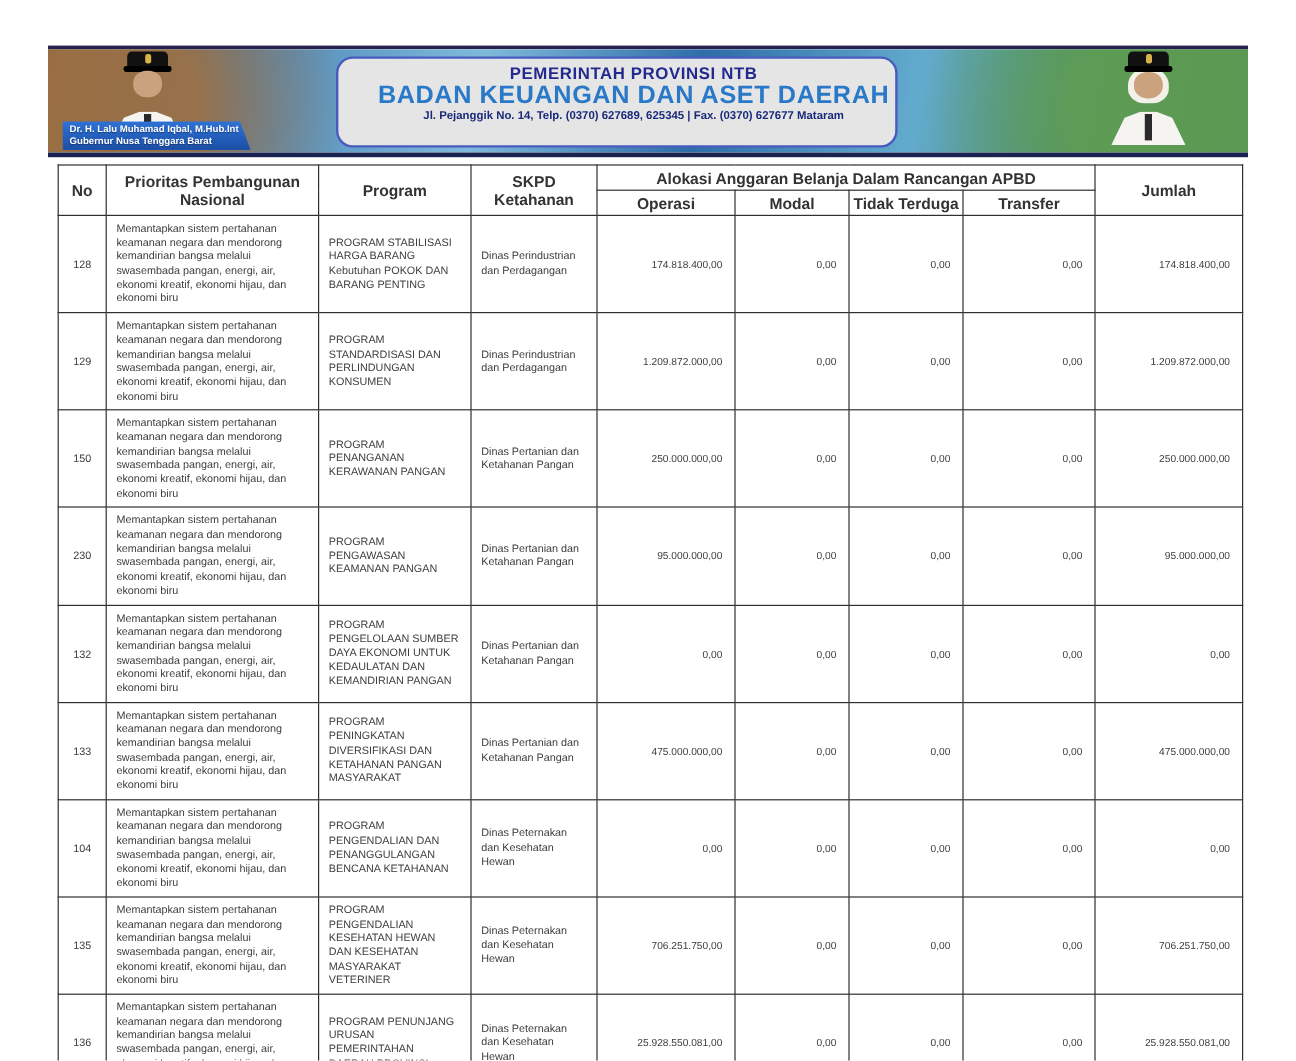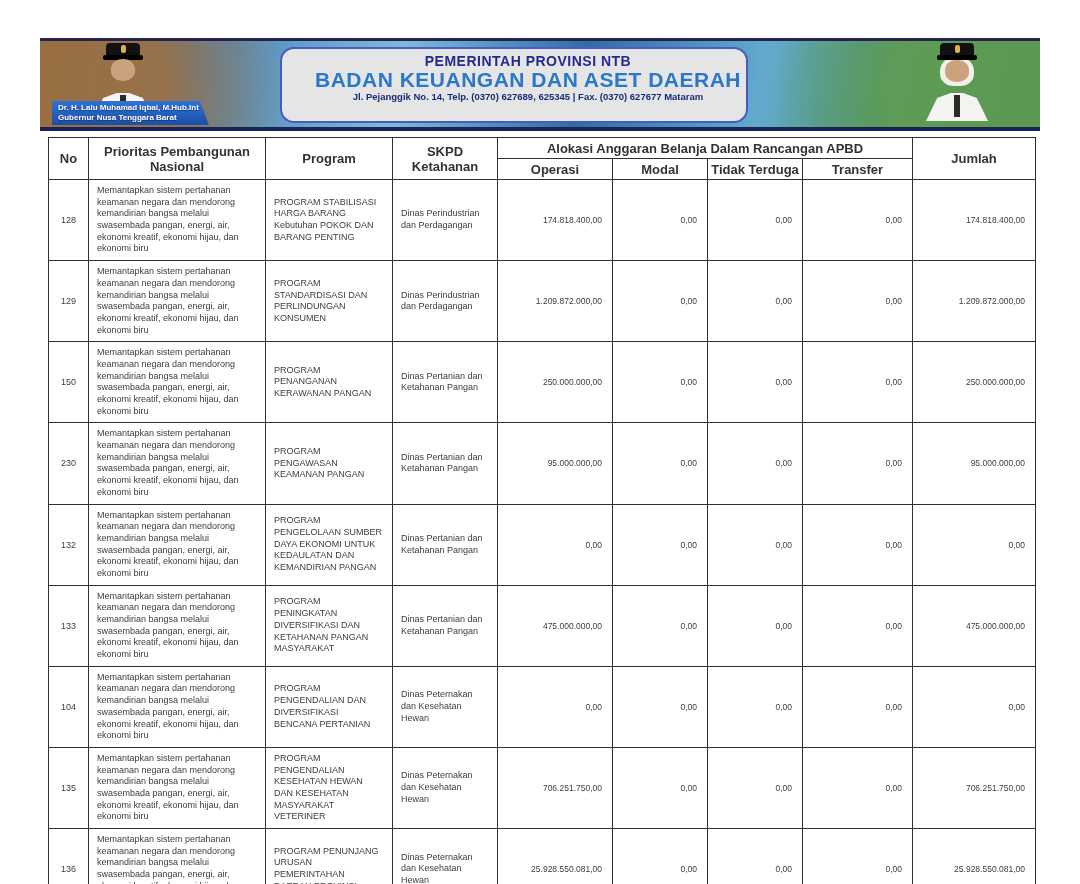--- a/index.html
+++ b/index.html
@@ -189,21 +189,21 @@
       <td class="c-num">475.000.000,00</td>
       <td class="c-num">0,00</td>
       <td class="c-num">0,00</td>
       <td class="c-num">0,00</td>
       <td class="c-num">475.000.000,00</td>
     </tr>
 
     <tr>
       <td class="c-no">104</td>
       <td class="c-text">Memantapkan sistem pertahanan keamanan negara dan mendorong kemandirian bangsa melalui swasembada pangan, energi, air, ekonomi kreatif, ekonomi hijau, dan ekonomi biru</td>
-      <td class="c-text">PROGRAM PENGENDALIAN DAN DIVERSIFIKASI BENCANA PERTANIAN</td>
+      <td class="c-text">PROGRAM PENGENDALIAN DAN PENANGGULANGAN BENCANA KETAHANAN</td>
       <td class="c-text">Dinas Peternakan dan Kesehatan Hewan</td>
       <td class="c-num">0,00</td>
       <td class="c-num">0,00</td>
       <td class="c-num">0,00</td>
       <td class="c-num">0,00</td>
       <td class="c-num">0,00</td>
     </tr>
 
     <tr>
       <td class="c-no">135</td>

